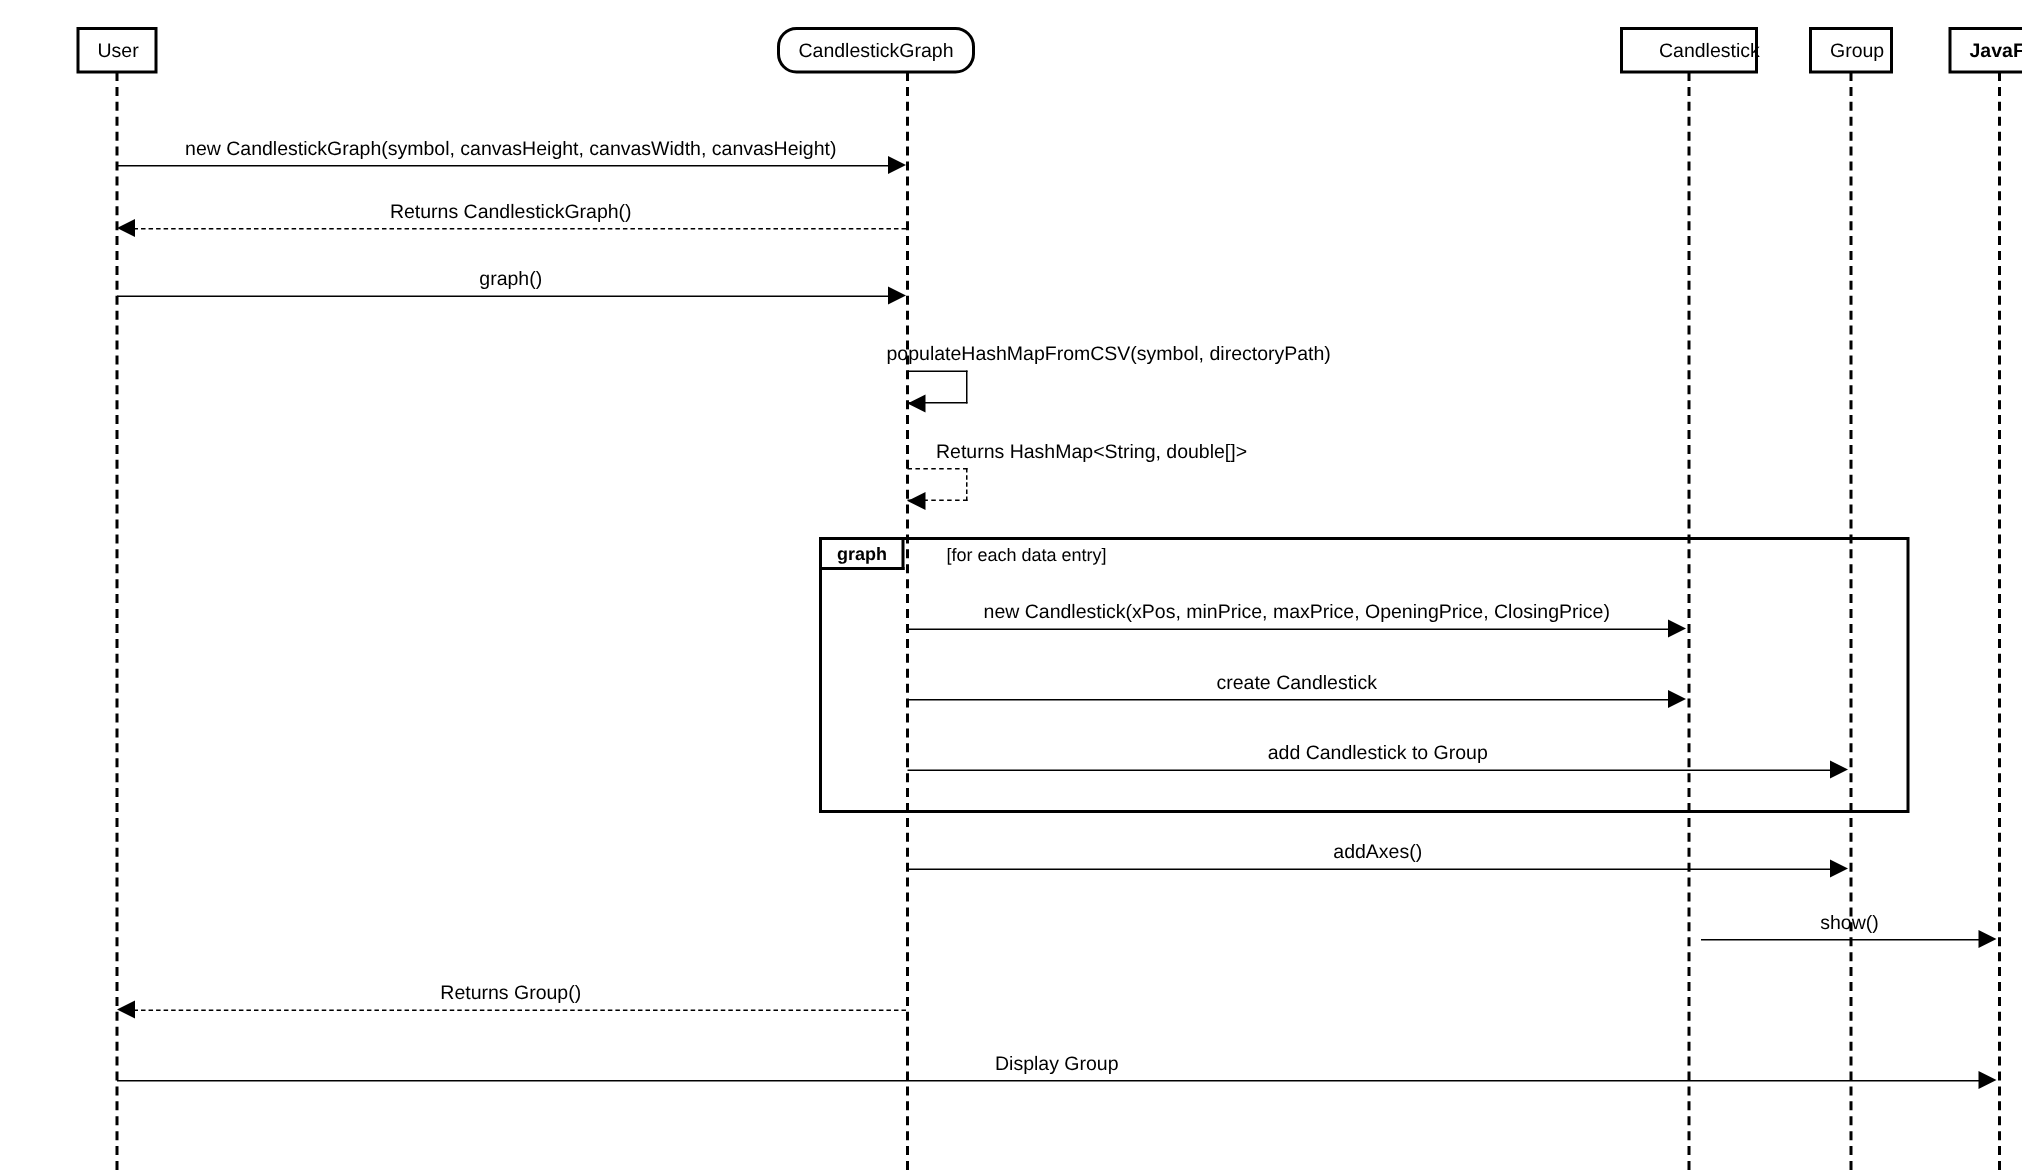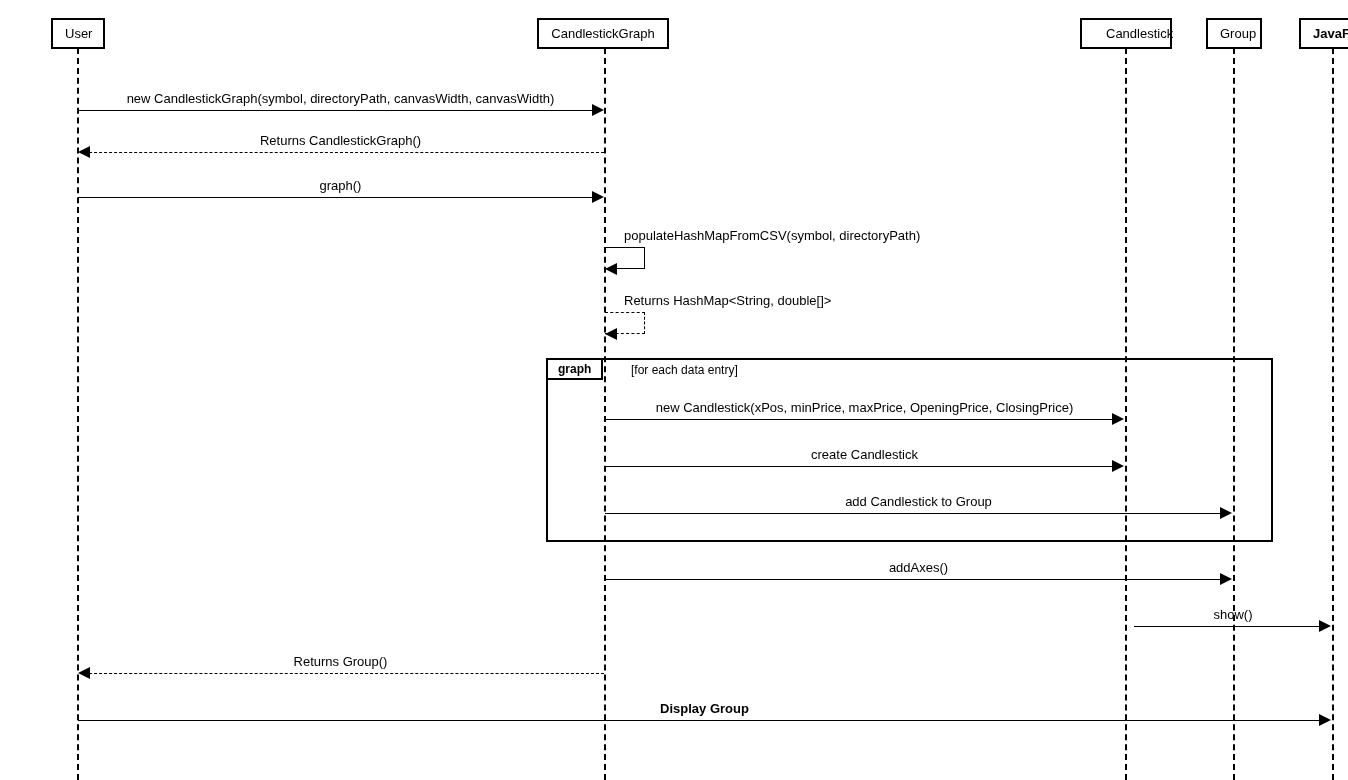--- a/index.html
+++ b/index.html
@@ -87,52 +87,52 @@
   }
 </style>
 </head>
 <body>
 
 <div class="canvas">
 
   <div class="participant-box" style="left:15px; top:18px; width:54px;">
     <span>User</span>
   </div>
-  <div class="participant-box" style="left:501px; top:18px; width:132px;">
+  <div class="participant-box" style="left:482px; top:18px; width:132px;border-radius:13px;">
     <span>CandlestickGraph</span>
   </div>
   <div class="participant-box" style="left:1044px; top:18px; width:92px;padding-left:24px;">
     <span>Candlestick</span>
   </div>
   <div class="participant-box" style="left:1170px; top:18px; width:56px;">
     <span>Group</span>
   </div>
   <div class="participant-box" style="left:1263px; top:18px; width:68px;font-weight:bold;">
     <span>JavaFX</span>
   </div>
 
   <div class="lifeline" style="left:41px; top:48px; height:732px;"></div>
   <div class="lifeline" style="left:568px; top:48px; height:732px;"></div>
   <div class="lifeline" style="left:1089px; top:48px; height:732px;"></div>
   <div class="lifeline" style="left:1197px; top:48px; height:732px;"></div>
   <div class="lifeline" style="left:1296px; top:48px; height:732px;"></div>
 
-  <div class="msg-label" style="left:42px; top:91px; width:525px;">new CandlestickGraph(symbol, directoryPath, canvasWidth, canvasWidth)</div>
+  <div class="msg-label" style="left:42px; top:91px; width:525px;">new CandlestickGraph(symbol, canvasHeight, canvasWidth, canvasHeight)</div>
   <div class="arrow-solid" style="left:42px; top:110px; width:516px;"></div>
   <div class="arrowhead-right" style="left:556px; top:104px;"></div>
 
   <div class="msg-label" style="left:42px; top:133px; width:525px;">Returns CandlestickGraph()</div>
   <div class="arrow-dashed" style="left:53px; top:152px; width:515px;"></div>
   <div class="arrowhead-left" style="left:42px; top:146px;"></div>
 
   <div class="msg-label" style="left:42px; top:178px; width:525px;">graph()</div>
   <div class="arrow-solid" style="left:42px; top:197px; width:516px;"></div>
   <div class="arrowhead-right" style="left:556px; top:191px;"></div>
 
-  <div class="msg-label" style="left:588px; top:228px; text-align:center;">populateHashMapFromCSV(symbol, directoryPath)</div>
+  <div class="msg-label" style="left:555px; top:228px; text-align:center;">populateHashMapFromCSV(symbol, directoryPath)</div>
   <div class="self-call" style="left:569px; top:247px; width:40px; height:22px;"></div>
   <div class="arrowhead-left" style="left:569px; top:263px;"></div>
 
   <div class="msg-label" style="left:588px; top:293px; text-align:center;">Returns HashMap&lt;String, double[]&gt;</div>
   <div class="self-return" style="left:569px; top:312px; width:40px; height:22px;"></div>
   <div class="arrowhead-left" style="left:569px; top:328px;"></div>
 
   <div class="loop-box" style="left:510px; top:358px; width:727px; height:184px;"></div>
   <div class="loop-tag" style="left:512px; top:360px;">
     <span>graph</span>
@@ -156,17 +156,17 @@
   <div class="arrowhead-right" style="left:1184px; top:573px;"></div>
 
   <div class="msg-label" style="left:1098px; top:607px; width:198px;text-align:center;">show()</div>
   <div class="arrow-solid" style="left:1098px; top:626px; width:187px;"></div>
   <div class="arrowhead-right" style="left:1283px; top:620px;"></div>
 
   <div class="msg-label" style="left:42px; top:654px; width:525px;">Returns Group()</div>
   <div class="arrow-dashed" style="left:53px; top:673px; width:515px;"></div>
   <div class="arrowhead-left" style="left:42px; top:667px;"></div>
 
-  <div class="msg-label" style="left:42px; top:701px; width:1253px;font-weight:bold;">Display Group</div>
+  <div class="msg-label" style="left:42px; top:701px; width:1253px;">Display Group</div>
   <div class="arrow-solid" style="left:42px; top:720px; width:1243px;"></div>
   <div class="arrowhead-right" style="left:1283px; top:714px;"></div>
 
 </div>
 
 </body></html>

